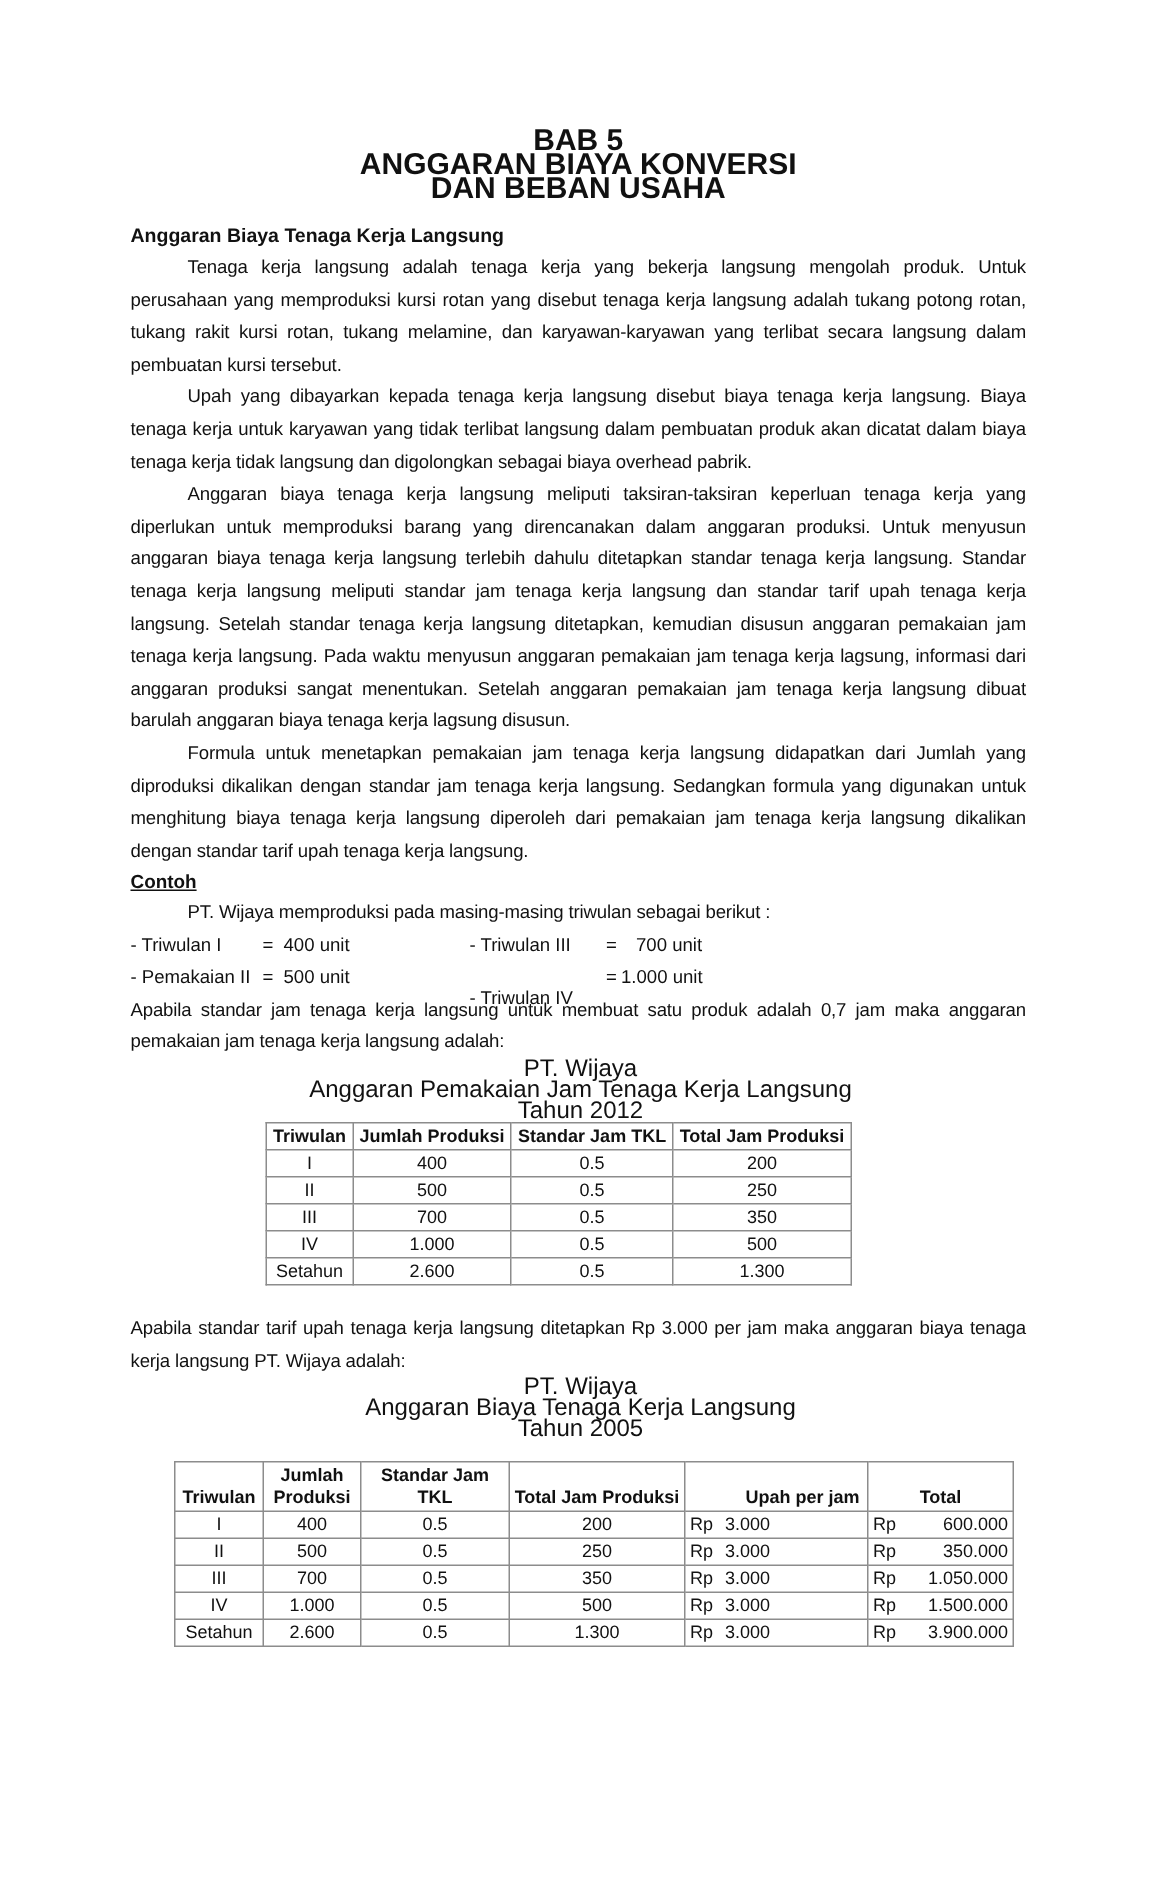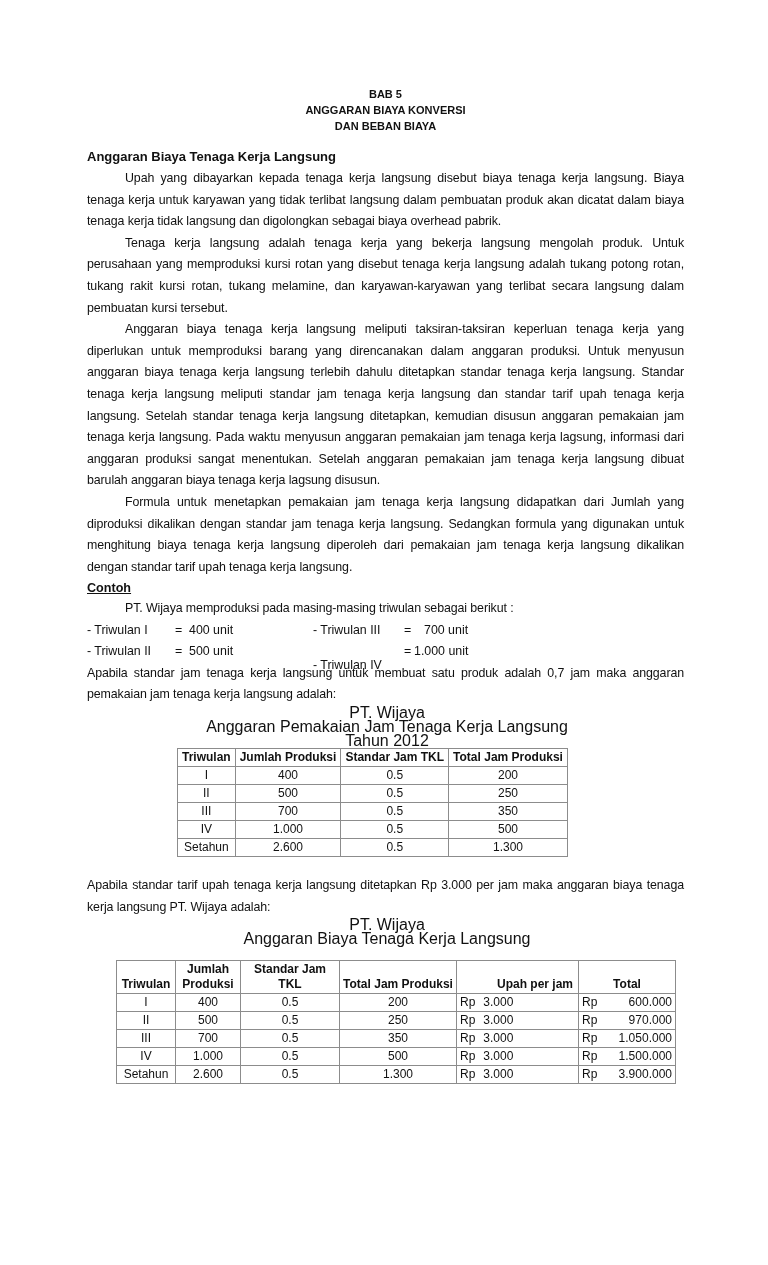--- a/index.html
+++ b/index.html
@@ -1,21 +1,21 @@
 <!DOCTYPE html>
 <html><head>
   <meta charset="utf-8">
   <style>
     html, body { margin: 0; padding: 0; background: #ffffff; }
     body {
       width: 768px; height: 1265px; position: relative; overflow: hidden;
       font-family: "Liberation Sans", sans-serif; color: #111;
     }
     .page { position: absolute; left: 87px; top: 86px; width: 597px; }
-    .title-block { text-align: center; font-weight: bold; font-size: 11px; line-height: 16px; margin-left: 0; }
+    .title-block { text-align: center; font-weight: bold; font-size: 20px; line-height: 16px; margin-left: 0; }
     .title-block div { text-align: center; }
     .sec-title { font-weight: bold; font-size: 13px; line-height: 22px; margin-top: 12px; }
     p.para {
       margin: 0; font-size: 12.4px; line-height: 21.6px; text-align: justify;
       text-indent: 38px; letter-spacing: -0.1px;
     }
     p.para.noindent { text-indent: 0; }
     .contoh { font-weight: bold; font-size: 12.6px; line-height: 20px; text-decoration: underline; }
     .tri-list { font-size: 12.4px; line-height: 21.6px; position: relative; height: 43px; }
     .tri-item { position: absolute; white-space: nowrap; }
@@ -36,39 +36,39 @@
     .rp-cell.lft { justify-content: flex-start; gap: 8px; }
   </style>
 </head>
 <body>
 
 <div class="page">
 
   <div class="title-block" style="position:relative; left:0;">
     <div>BAB 5</div>
     <div>ANGGARAN BIAYA KONVERSI</div>
-    <div>DAN BEBAN BIAYA</div>
+    <div>DAN BEBAN USAHA</div>
   </div>
 
   <div class="sec-title">Anggaran Biaya Tenaga Kerja Langsung</div>
 
+  <p class="para">Tenaga kerja langsung adalah tenaga kerja yang bekerja langsung mengolah produk. Untuk perusahaan yang memproduksi kursi rotan yang disebut tenaga kerja langsung adalah tukang potong rotan, tukang rakit kursi rotan, tukang melamine, dan karyawan-karyawan yang terlibat secara langsung dalam pembuatan kursi tersebut.</p>
   <p class="para">Upah yang dibayarkan kepada tenaga kerja langsung disebut biaya tenaga kerja langsung. Biaya tenaga kerja untuk karyawan yang tidak terlibat langsung dalam pembuatan produk akan dicatat dalam biaya tenaga kerja tidak langsung dan digolongkan sebagai biaya overhead pabrik.</p>
-  <p class="para">Tenaga kerja langsung adalah tenaga kerja yang bekerja langsung mengolah produk. Untuk perusahaan yang memproduksi kursi rotan yang disebut tenaga kerja langsung adalah tukang potong rotan, tukang rakit kursi rotan, tukang melamine, dan karyawan-karyawan yang terlibat secara langsung dalam pembuatan kursi tersebut.</p>
   <p class="para">Anggaran biaya tenaga kerja langsung meliputi taksiran-taksiran keperluan tenaga kerja yang diperlukan untuk memproduksi barang yang direncanakan dalam anggaran produksi. Untuk menyusun anggaran biaya tenaga kerja langsung terlebih dahulu ditetapkan standar tenaga kerja langsung. Standar tenaga kerja langsung meliputi standar jam tenaga kerja langsung dan standar tarif upah tenaga kerja langsung. Setelah standar tenaga kerja langsung ditetapkan, kemudian disusun anggaran pemakaian jam tenaga kerja langsung. Pada waktu menyusun anggaran pemakaian jam tenaga kerja lagsung, informasi dari anggaran produksi sangat menentukan. Setelah anggaran pemakaian jam tenaga kerja langsung dibuat barulah anggaran biaya tenaga kerja lagsung disusun.</p>
   <p class="para">Formula untuk menetapkan pemakaian jam tenaga kerja langsung didapatkan dari Jumlah yang diproduksi dikalikan dengan standar jam tenaga kerja langsung.  Sedangkan formula yang digunakan untuk menghitung biaya tenaga kerja langsung diperoleh dari pemakaian jam tenaga kerja langsung dikalikan dengan standar tarif upah tenaga kerja langsung.</p>
 
   <div class="contoh">Contoh</div>
   <p class="para">PT. Wijaya memproduksi pada masing-masing triwulan sebagai berikut :</p>
 
   <div class="tri-list">
     <span class="tri-item" style="left:0; top:0;text-align:center;">-  Triwulan I</span>
     <span class="tri-item" style="left:88px; top:0;">=</span>
     <span class="tri-item" style="left:102px; top:0;">400 unit</span>
 
-    <span class="tri-item" style="left:0; top:21px;">-  Triwulan II</span>
+    <span class="tri-item" style="left:0; top:21px;">-  Pemakaian II</span>
     <span class="tri-item" style="left:88px; top:21px;">=</span>
     <span class="tri-item" style="left:102px; top:21px;">500 unit</span>
 
     <span class="tri-item" style="left:226px; top:0;">- Triwulan III</span>
     <span class="tri-item" style="left:317px; top:0;">=</span>
     <span class="tri-item" style="left:337px; top:0;">700 unit</span>
 
     <span class="tri-item" style="left:226px; top:35px;">-  Triwulan IV</span>
     <span class="tri-item" style="left:317px; top:21px;">=</span>
     <span class="tri-item" style="left:327px; top:21px;">1.000 unit</span>
@@ -125,20 +125,21 @@
     </tbody>
   </table>
 
   <div style="height:18px;"></div>
 
   <p class="para noindent">Apabila  standar tarif upah tenaga kerja langsung ditetapkan Rp 3.000 per jam maka anggaran biaya tenaga kerja langsung PT. Wijaya adalah:</p>
 
   <div class="table-caption" style="margin-left:100px; width:400px;">
     <div>PT. Wijaya</div>
     <div>Anggaran Biaya Tenaga Kerja Langsung</div>
+    <div>Tahun 2005</div>
   </div>
 
   <div style="height:14px;"></div>
 
   <table class="t2" style="margin-left:29px;">
     <thead>
       <tr>
         <th style="width:52px;">Triwulan</th>
         <th style="width:58px;">Jumlah Produksi</th>
         <th style="width:92px;">Standar Jam TKL</th>
@@ -173,21 +174,21 @@
         <td>250</td>
         <td>
             <div class="rp-cell lft">
               <span>Rp</span>
               <span>3.000</span>
             </div>
           </td>
         <td>
             <div class="rp-cell">
               <span>Rp</span>
-              <span>970.000</span>
+              <span>350.000</span>
             </div>
           </td>
       </tr>
       <tr>
         <td>III</td>
         <td>700</td>
         <td>0.5</td>
         <td>350</td>
         <td>
             <div class="rp-cell lft">

